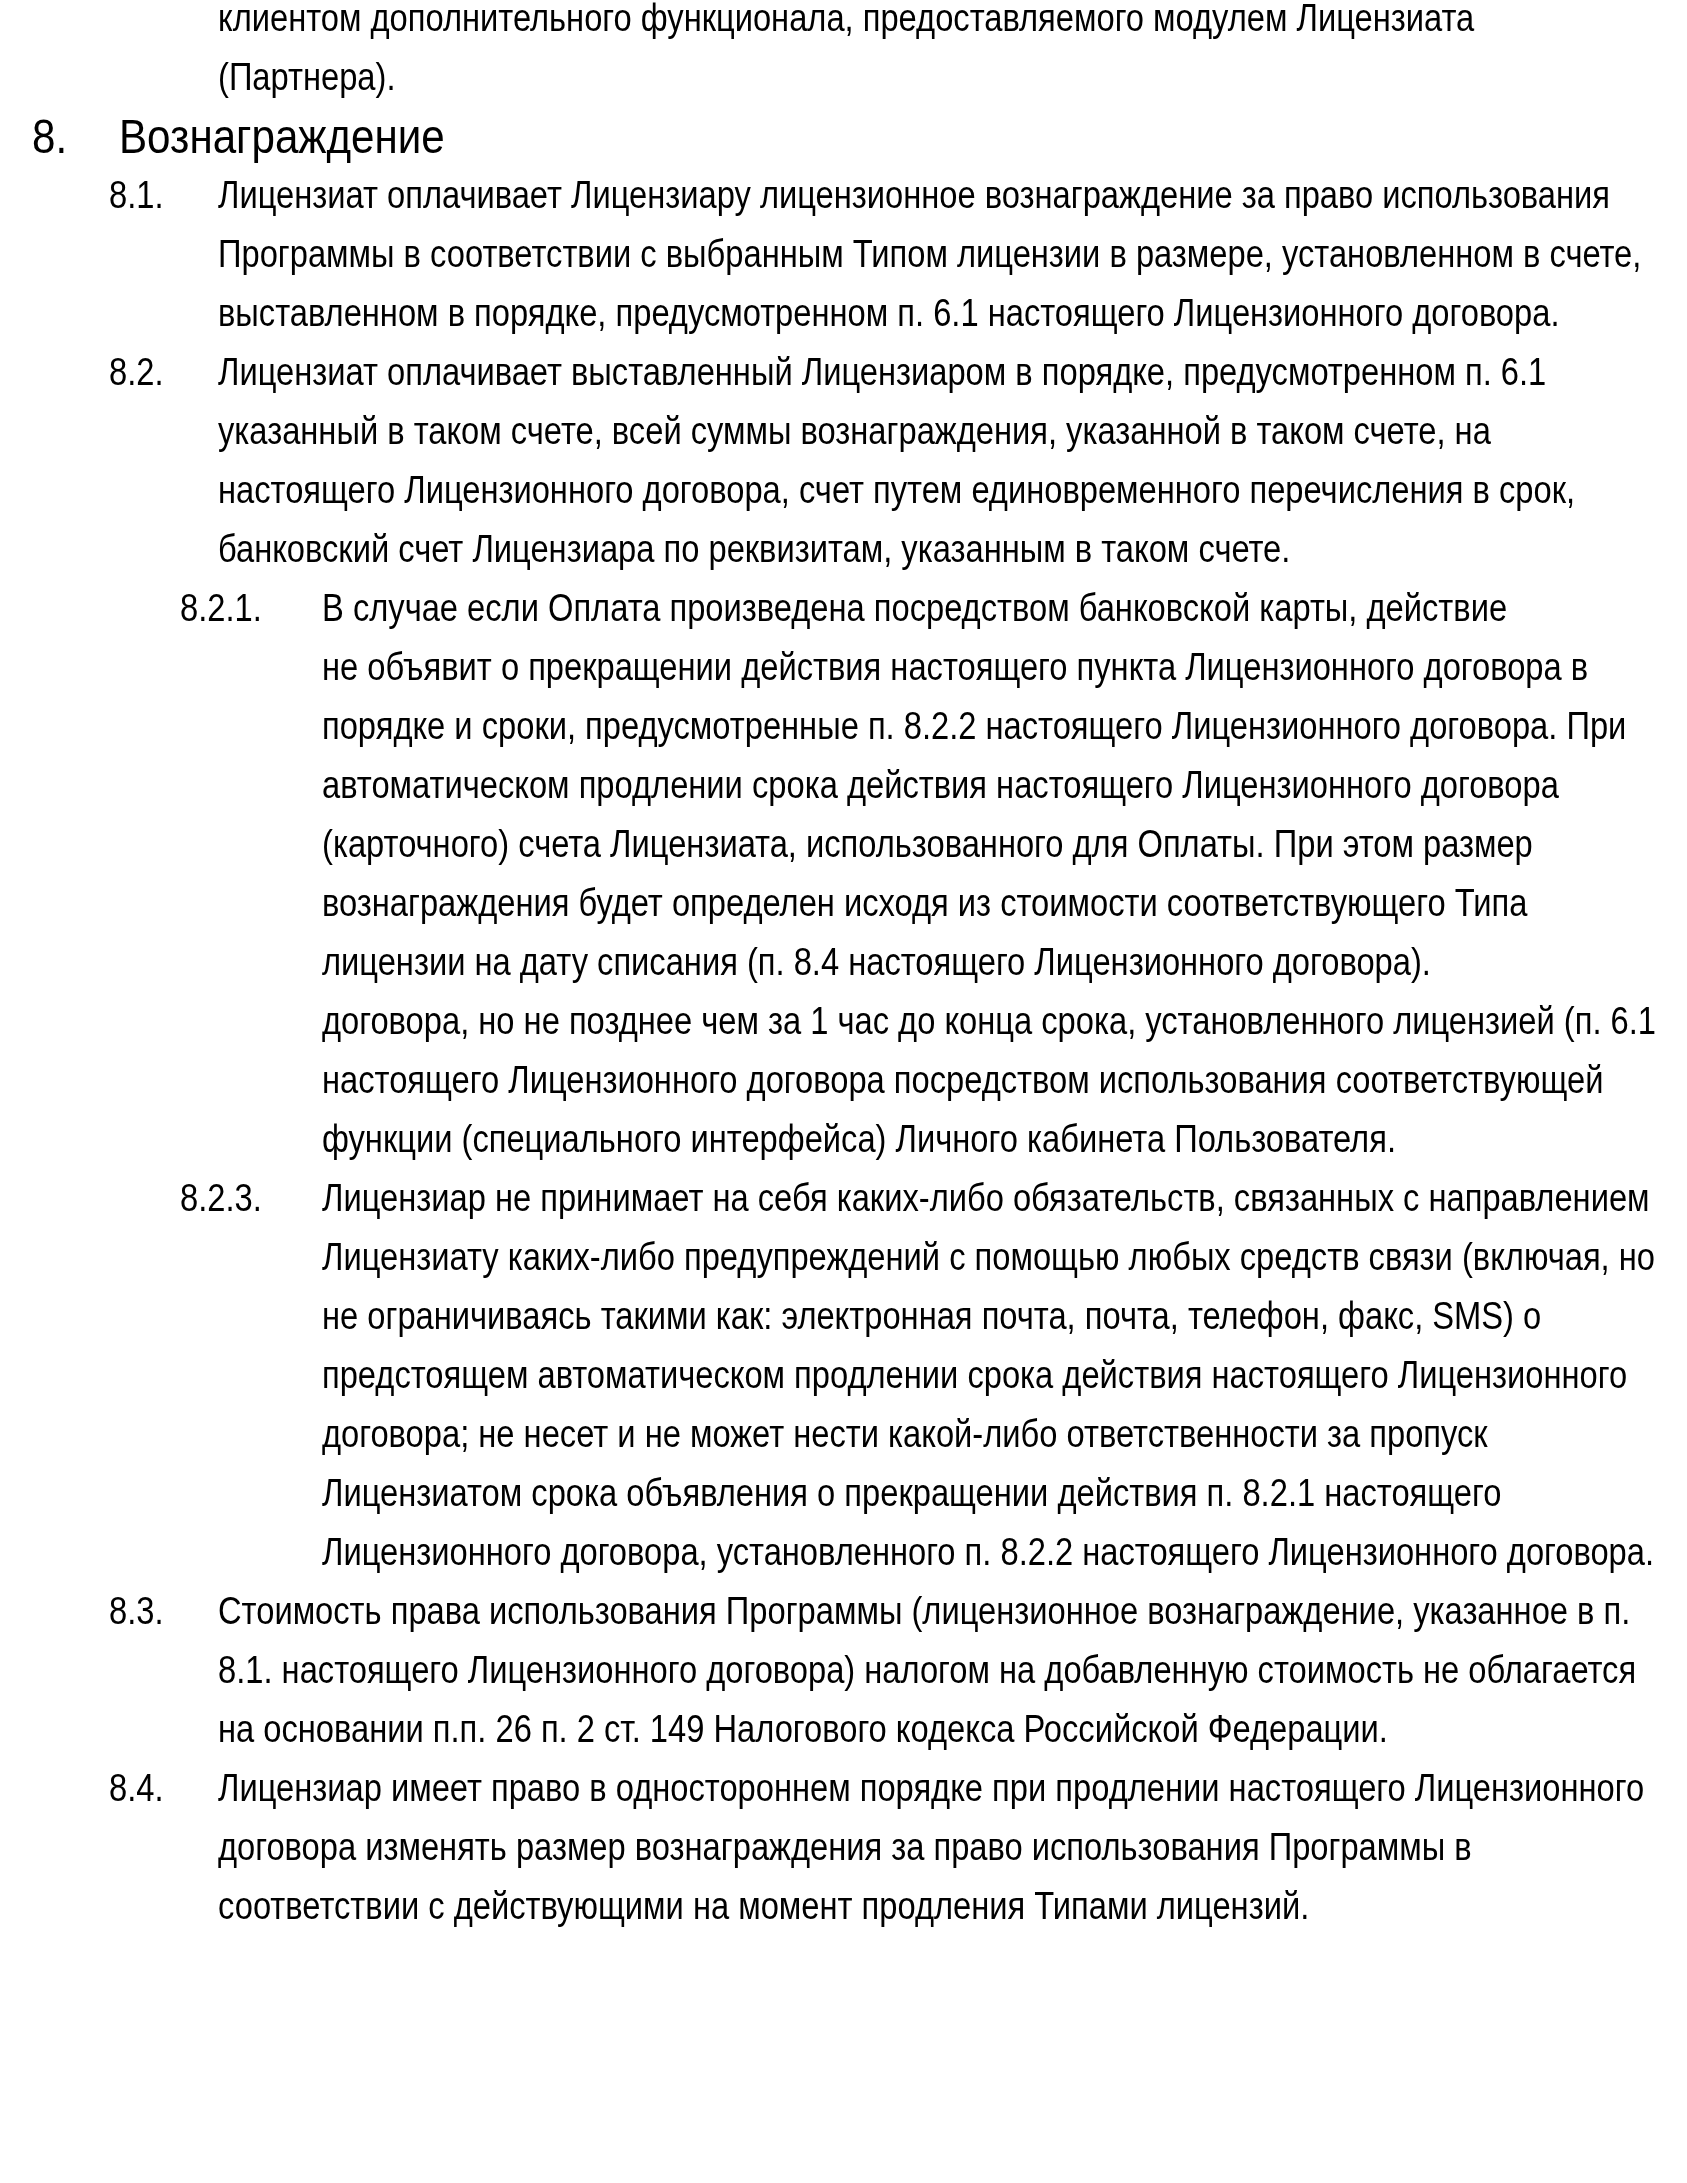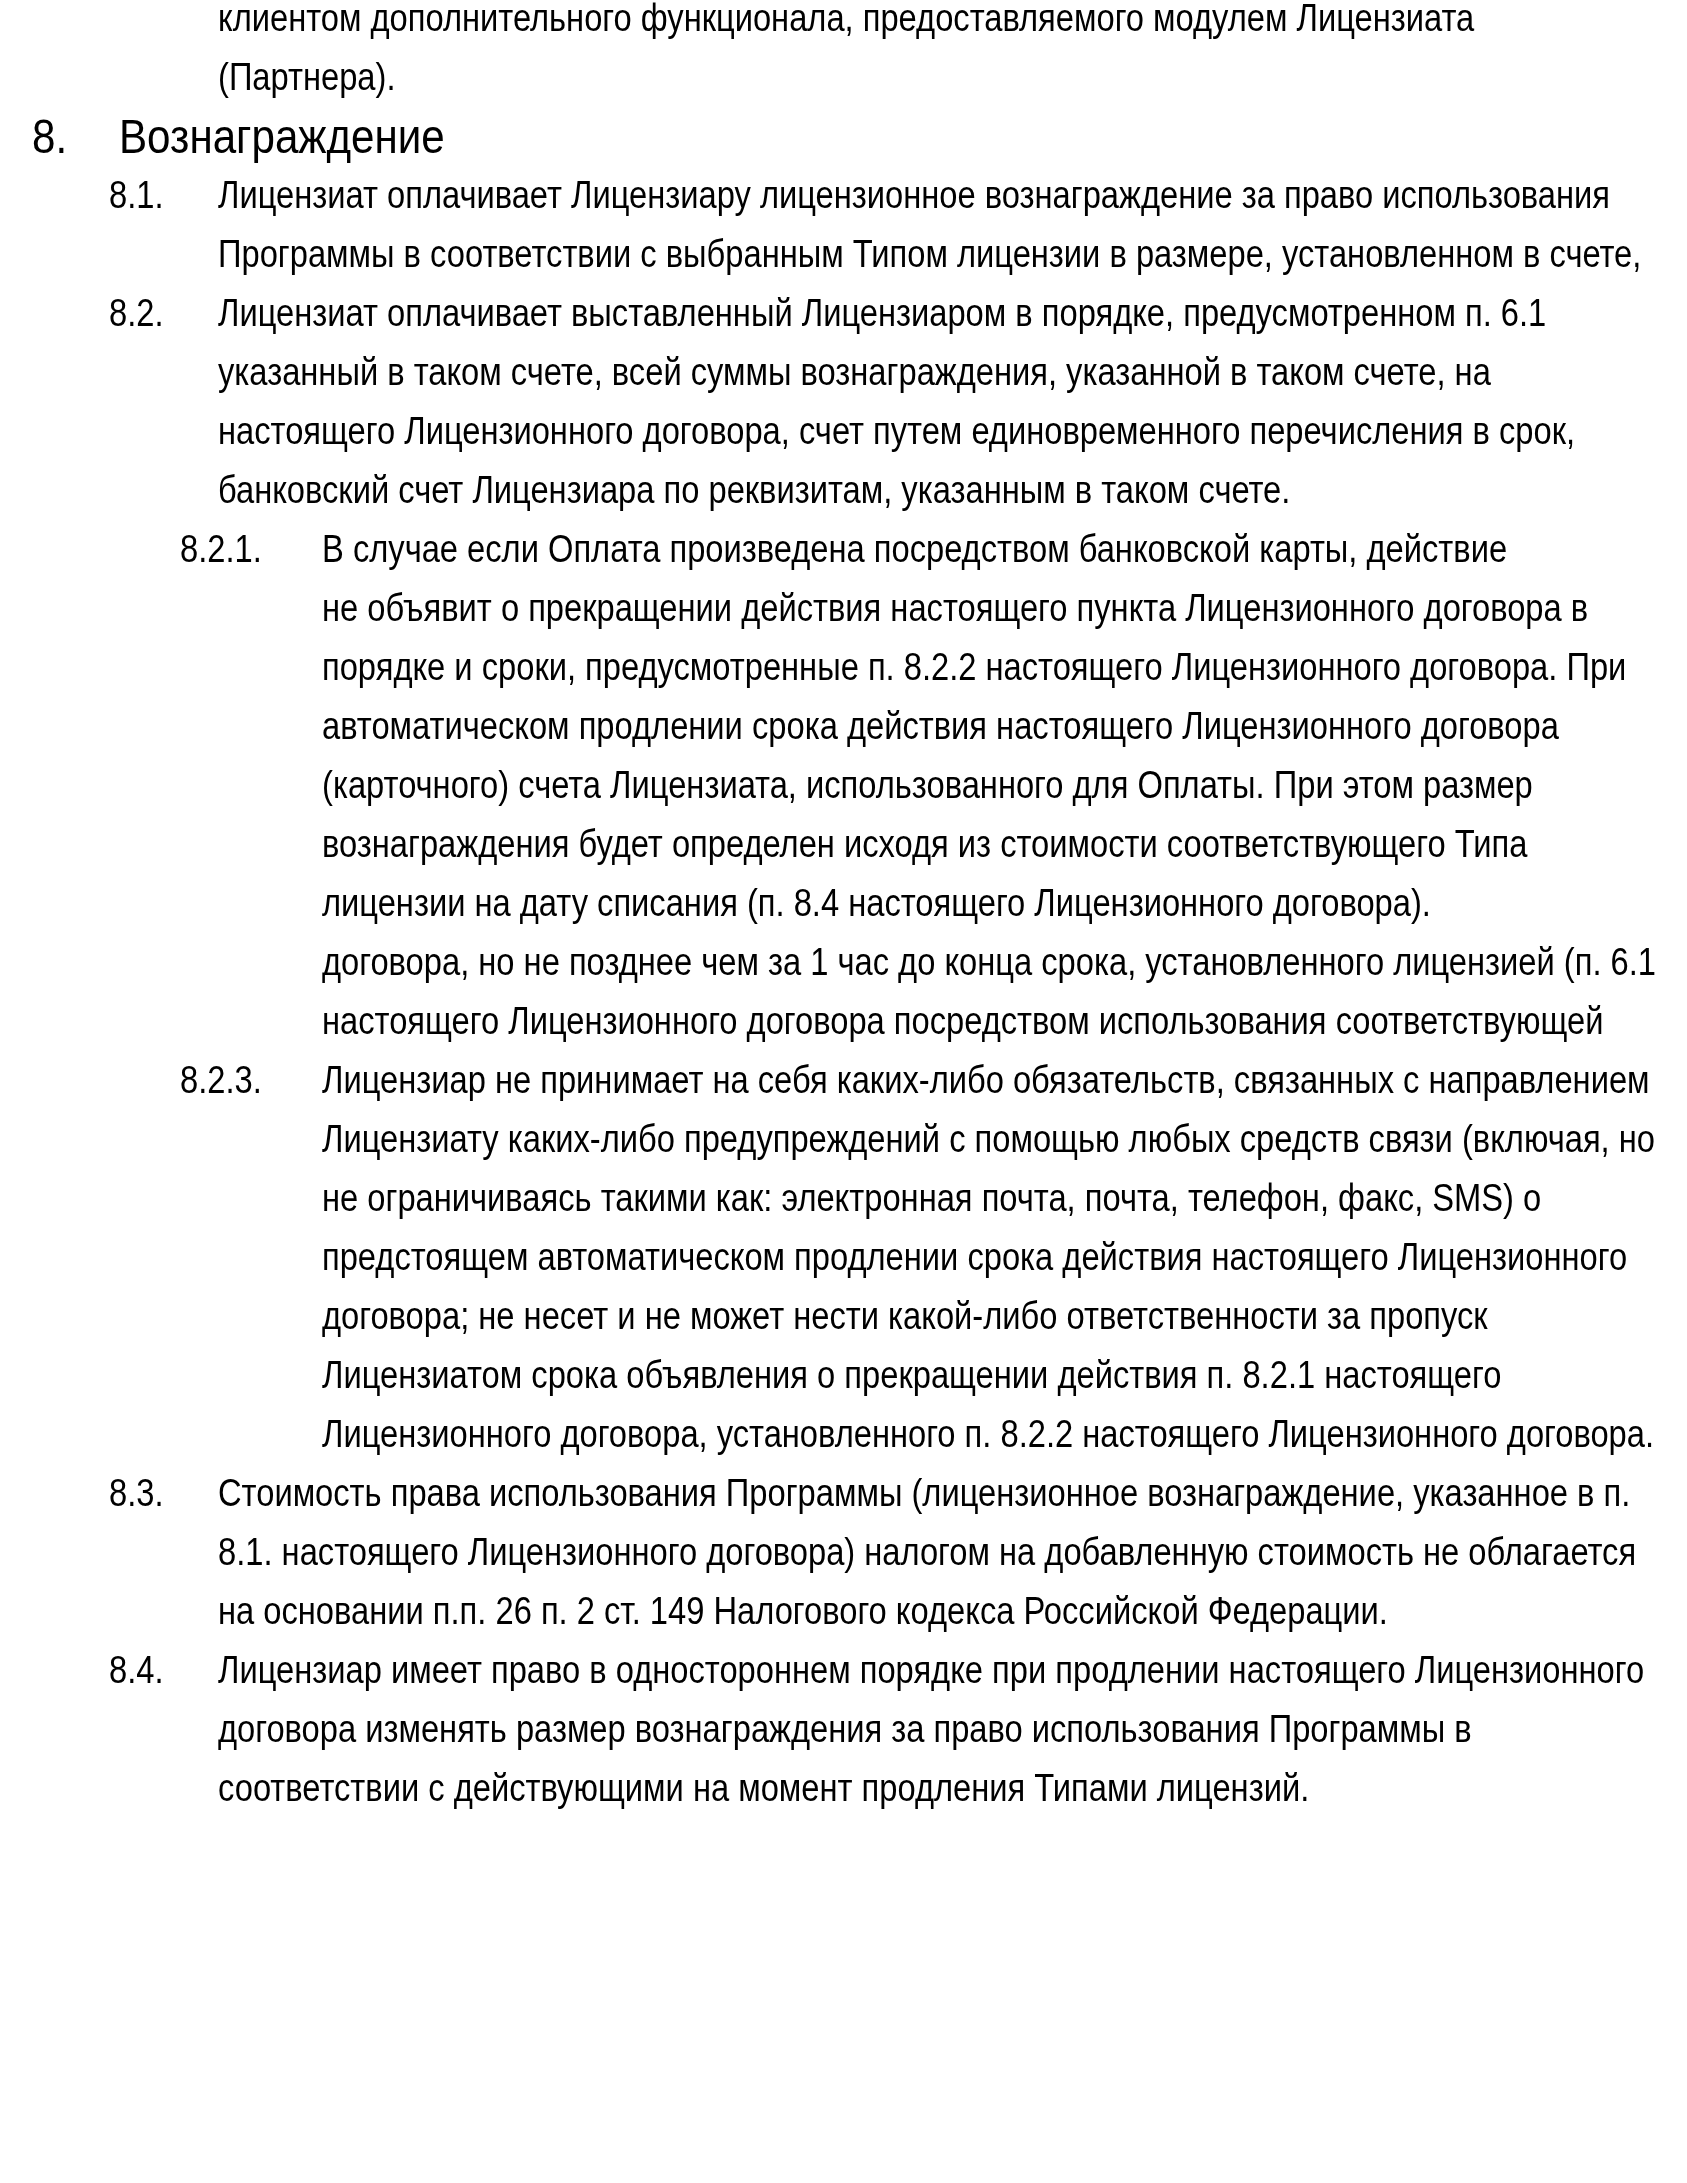--- a/index.html
+++ b/index.html
@@ -61,20 +61,23 @@
       <span class="tx ht">Вознаграждение</span>
     </div>
 
     <div class="line">
       <span class="num n1">8.1.</span>
       <span class="tx t1">Лицензиат оплачивает Лицензиару лицензионное вознаграждение за право использования</span>
     </div>
     <div class="line">
       <span class="tx t1">Программы в соответствии с выбранным Типом лицензии в размере, установленном в счете,</span>
     </div>
+    <div class="line">
+      <span class="tx t1">выставленном в порядке, предусмотренном п. 6.1 настоящего Лицензионного договора.</span>
+    </div>
 
     <div class="line">
       <span class="num n1">8.2.</span>
       <span class="tx t1">Лицензиат оплачивает выставленный Лицензиаром в порядке, предусмотренном п. 6.1</span>
     </div>
     <div class="line">
       <span class="tx t1">указанный в таком счете, всей суммы вознаграждения, указанной в таком счете, на</span>
     </div>
     <div class="line">
       <span class="tx t1">настоящего Лицензионного договора, счет путем единовременного перечисления в срок,</span>
@@ -104,20 +107,23 @@
     </div>
     <div class="line">
       <span class="tx t2">лицензии на дату списания (п. 8.4 настоящего Лицензионного договора).</span>
     </div>
 
     <div class="line">
       <span class="tx t2">договора, но не позднее чем за 1 час до конца срока, установленного лицензией (п. 6.1</span>
     </div>
     <div class="line">
       <span class="tx t2">настоящего Лицензионного договора посредством использования соответствующей</span>
+    </div>
+    <div class="line">
+      <span class="tx t2">функции (специального интерфейса) Личного кабинета Пользователя.</span>
     </div>
 
     <div class="line">
       <span class="num n2">8.2.3.</span>
       <span class="tx t2">Лицензиар не принимает на себя каких-либо обязательств, связанных с направлением</span>
     </div>
     <div class="line">
       <span class="tx t2">Лицензиату каких-либо предупреждений с помощью любых средств связи (включая, но</span>
     </div>
     <div class="line">

